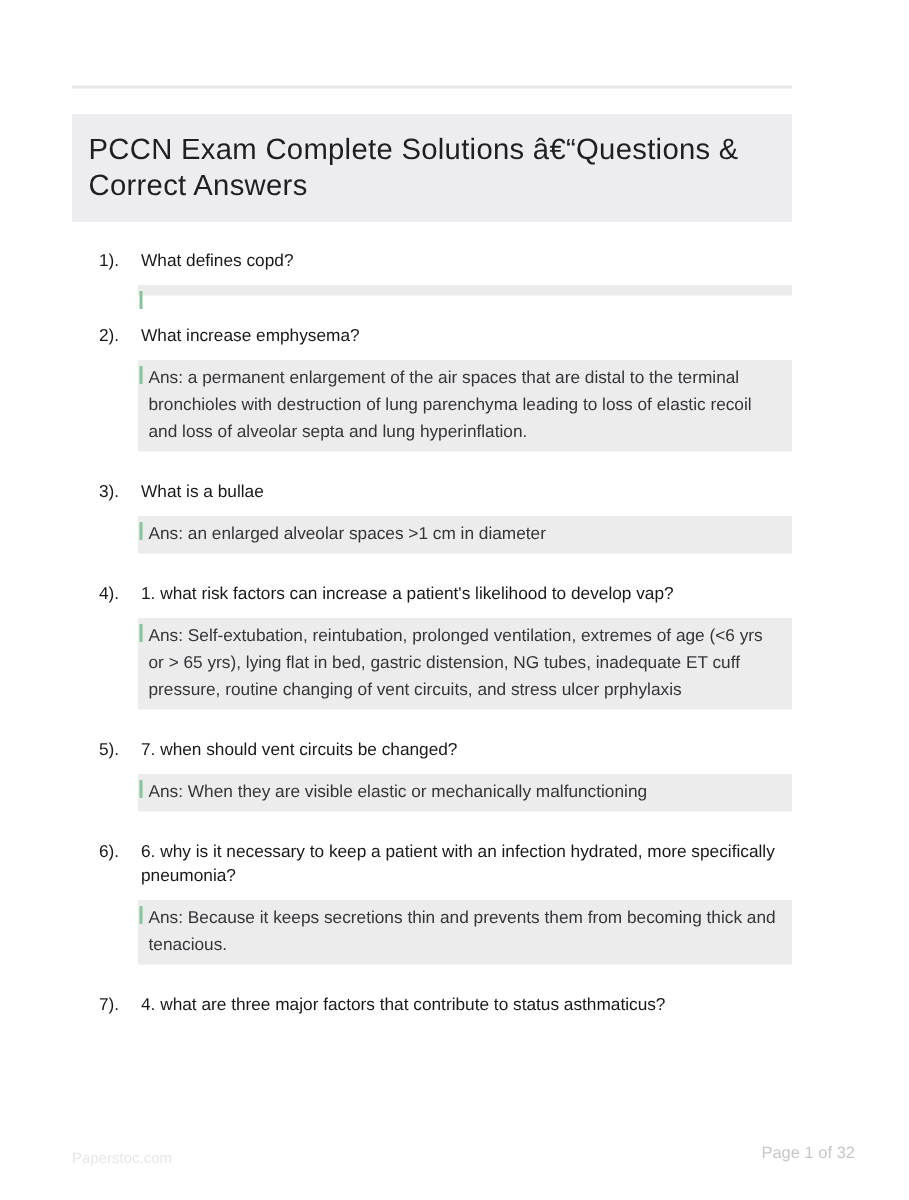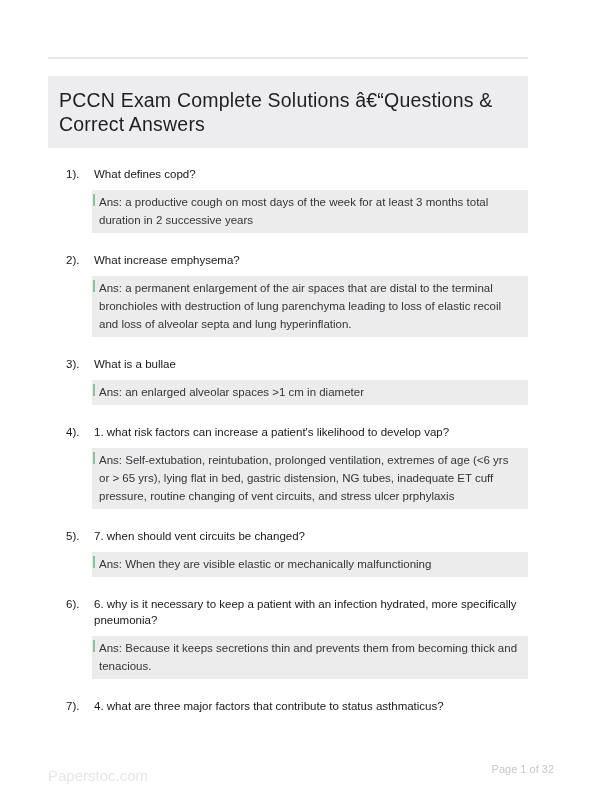--- a/index.html
+++ b/index.html
@@ -42,24 +42,24 @@
     font-size:11.5px;line-height:18px;
     color:var(--text-answer);
   }
   .caret{
     position:absolute;left:1px;top:4px;
     width:2px;height:12px;
     background:var(--answer-caret);
   }
   .watermark{
     position:absolute;left:48px;top:767px;
-    font-size:15px;color:var(--watermark-text);
+    font-size:10px;color:var(--watermark-text);
   }
   .page-indicator{
-    position:absolute;right:52px;top:763px;
+    position:absolute;right:36px;top:763px;
     font-size:11px;color:var(--footer-text);
   }
 </style>
 </head>
 <body>
 
 <div class="doc">
 
   <div class="top-divider"></div>
 
@@ -67,21 +67,20 @@
     <span>PCCN Exam Complete Solutions â€“Questions &amp; Correct Answers</span>
   </div>
 
   <section class="qa first">
     <div class="q-row">
       <span class="q-num">1).</span>
       <span class="q-text">What defines copd?</span>
     </div>
     <div class="answer">
       <span class="caret"></span>
-      <span>Ans: a productive cough on most days of the week for at least 3 months total duration in 2 successive years</span>
     </div>
   </section>
 
   <section class="qa">
     <div class="q-row">
       <span class="q-num">2).</span>
       <span class="q-text">What increase emphysema?</span>
     </div>
     <div class="answer">
       <span class="caret"></span>

